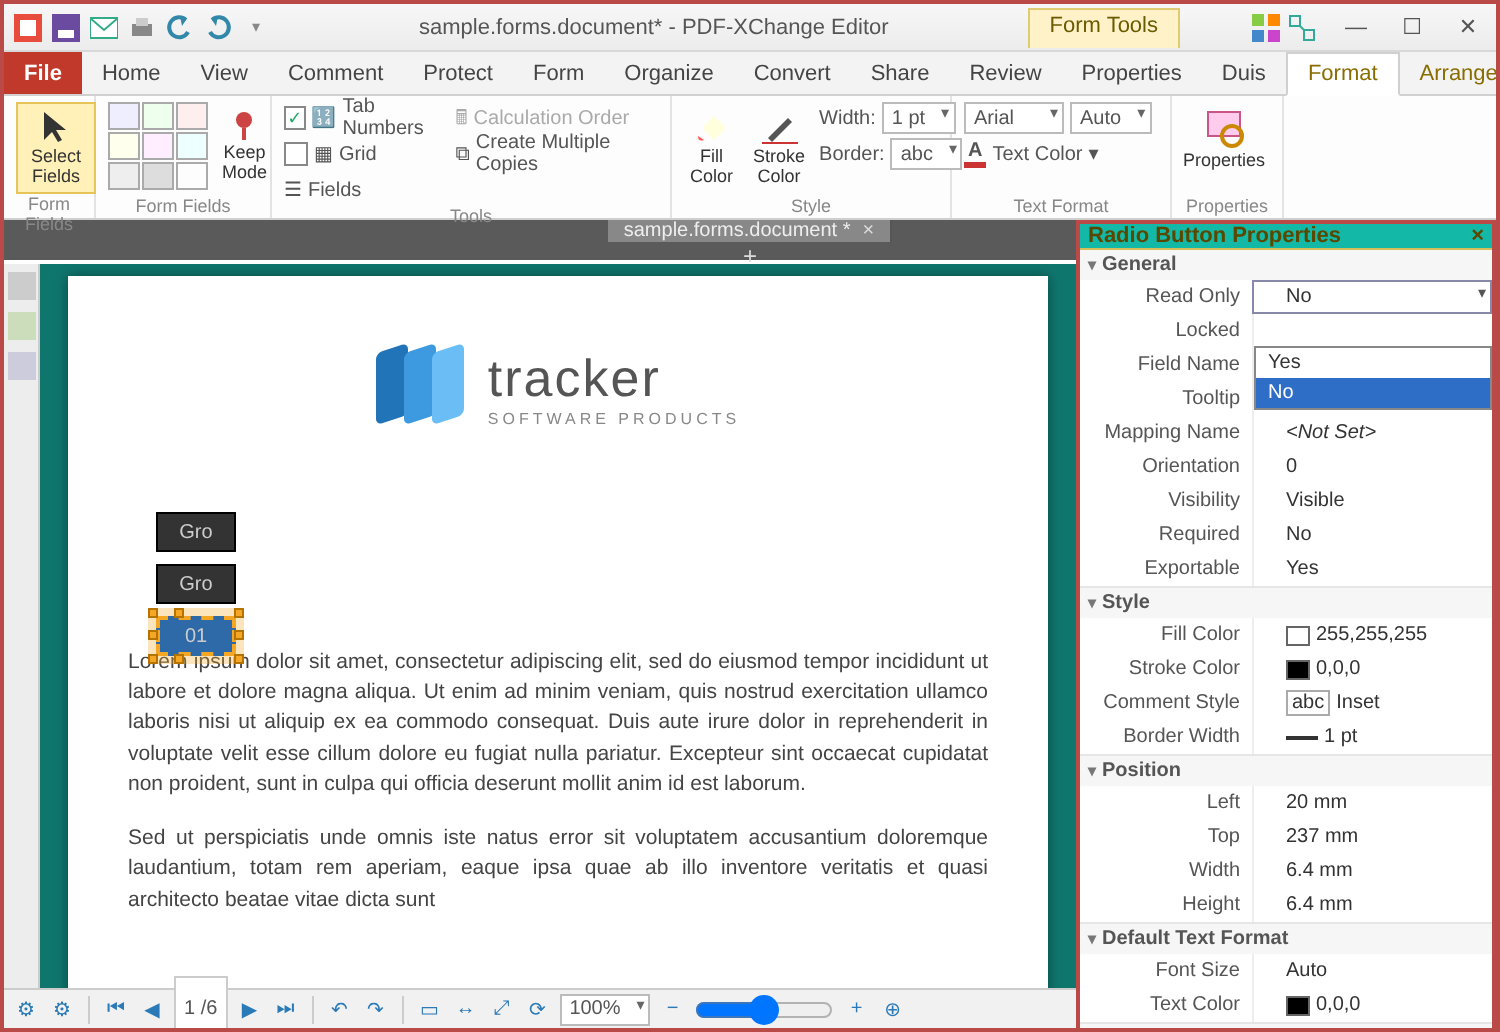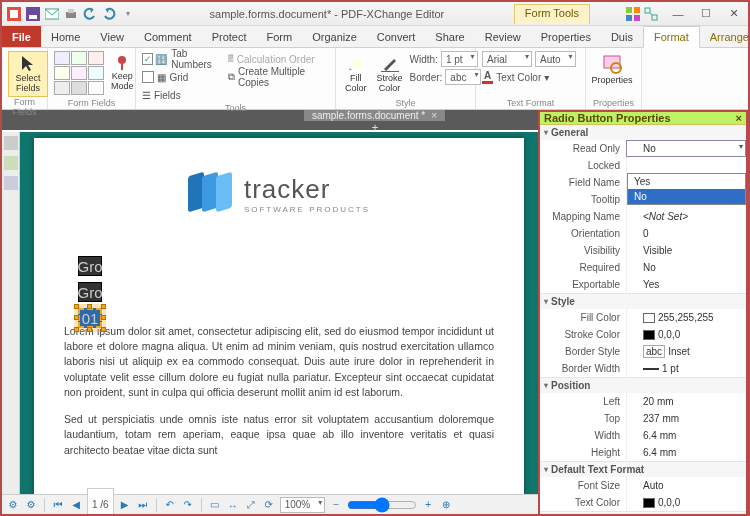--- a/index.html
+++ b/index.html
@@ -52,34 +52,34 @@
 .page { position:absolute; left:14px; top:6px; width:490px; height:440px; background:#fff; box-shadow:0 0 6px rgba(0,0,0,.4); padding:26px 30px; }
 .logo { display:flex; align-items:center; justify-content:center; gap:10px; margin:10px 0 28px 0; }
 .logo-mark { width:46px; height:40px; position:relative; }
 .logo-mark span { position:absolute; width:16px; height:36px; border-radius:3px; }
 .logo-mark .a { background:#2174b8; left:0; transform:skewY(-18deg); }
 .logo-mark .b { background:#3d9ae0; left:14px; transform:skewY(-18deg); }
 .logo-mark .c { background:#6bbef5; left:28px; transform:skewY(-18deg); }
 .logo-text .t { font-size:26px; color:#555; letter-spacing:1px; }
 .logo-text .s { font-size:8px; color:#888; letter-spacing:2px; }
 .radio-stack { position:absolute; left:44px; top:118px; display:flex; flex-direction:column; gap:6px; }
-.radio-item { width:24px; height:20px; background:#333; color:#ccc; font-size:15px; display:flex; align-items:center; justify-content:center; border:1px solid #000; }
+.radio-item { width:40px; height:20px; background:#333; color:#ccc; font-size:10px; display:flex; align-items:center; justify-content:center; border:1px solid #000; }
 .radio-item.sel { border:2px dashed #f5a623; background:#2f6aa8; outline:4px solid rgba(245,166,35,.3); }
 .handle { width:5px; height:5px; background:#f5a623; border:1px solid #b57400; position:absolute; }
 .para { font-size:10.5px; color:#444; line-height:1.45; text-align:justify; margin-bottom:12px; }
 
 
 .status { position:absolute; bottom:0; left:0; right:210px; height:20px; background:#f1f1f1; border-top:1px solid #ccc; display:flex; align-items:center; gap:4px; padding:0 4px; font-size:10px; color:#555; }
 .status .sep { width:1px; height:14px; background:#ccc; margin:0 2px; }
 .status input[type=range] { width:70px; }
 .sico { width:14px; height:14px; display:inline-flex; align-items:center; justify-content:center; color:#2a7ab8; }
 
 
 .props { position:absolute; top:108px; right:0; bottom:0; width:210px; border:2px solid #b94a48; background:#fff; display:flex; flex-direction:column; }
-.props-title { background:#bef264; height:18px; display:flex; align-items:center; padding:0 4px; font-size:11px; font-weight:600; color:#5a4800; border-bottom:1px solid #d8be5b; }
+.props-title { background:#14b8a6; height:18px; display:flex; align-items:center; padding:0 4px; font-size:11px; font-weight:600; color:#5a4800; border-bottom:1px solid #d8be5b; }
 .props-title .x { margin-left:auto; }
 .section { border-bottom:1px solid #e6e6e6; }
 .section-h { background:#f6f6f6; font-size:10px; font-weight:600; color:#555; padding:2px 4px; display:flex; align-items:center; gap:3px; }
 .section-h::before { content:"▾"; font-size:8px; color:#777; }
 .row { display:flex; align-items:center; height:17px; font-size:10px; }
 .row .k { width:86px; text-align:right; padding-right:6px; color:#555; }
 .row .v { flex:1; padding-left:16px; color:#333; border-left:1px solid #eee; height:100%; display:flex; align-items:center; gap:3px; position:relative; }
 .row.hl .v { background:#fffde6; }
 .row .v.sel-open { background:#fff; border:1px solid #88a; }
 .ddopt { position:absolute; top:16px; left:0; right:0; background:#fff; border:1px solid #888; z-index:5; }
@@ -442,21 +442,21 @@
         </div>
       </div>
     <div class="row">
         <div class="k">Stroke Color</div>
         <div class="v">
           <span class="swatch sw-black"></span>
           <span>0,0,0</span>
         </div>
       </div>
     <div class="row">
-        <div class="k">Border Style</div>
+        <div class="k">Comment Style</div>
         <div class="v">
           <span style="border:1px solid #aaa;padding:0 2px">abc</span>
           <span>Inset</span>
         </div>
       </div>
     <div class="row">
         <div class="k">Border Width</div>
         <div class="v">
           <span style="display:inline-block;width:16px;border-top:2px solid #333"></span>
           <span>1 pt</span>

